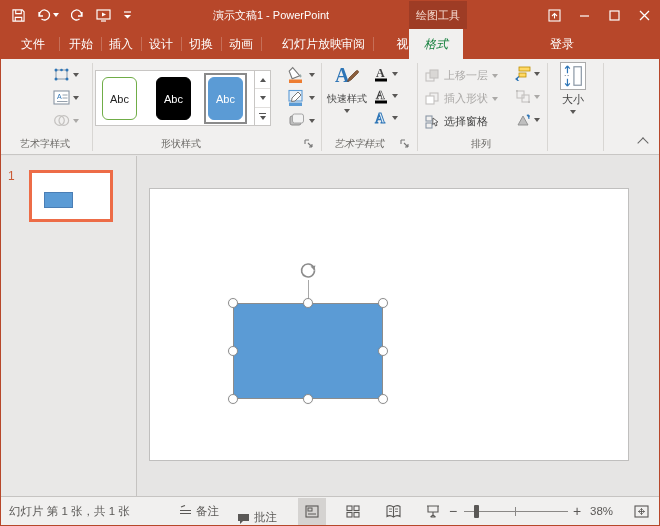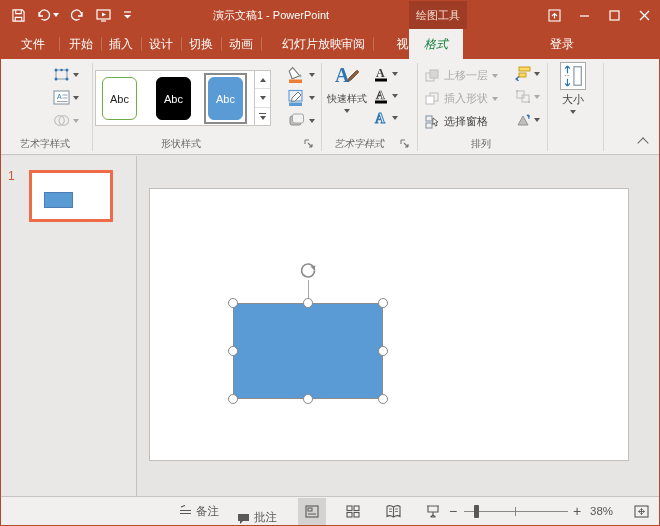--- a/index.html
+++ b/index.html
@@ -383,20 +383,21 @@
         <div class="handle" style="left:-5px;top:43px;"></div>
         <div class="handle" style="right:-5px;top:43px;"></div>
         <div class="handle" style="left:-5px;bottom:-5px;"></div>
         <div class="handle" style="left:70px;bottom:-5px;"></div>
         <div class="handle" style="right:-5px;bottom:-5px;"></div>
       </div>
     </div>
   </div>
 
   <div class="statusbar">
+    <div class="sb-item" style="left:8px;">幻灯片 第 1 张，共 1 张</div>
 
     <div class="sb-item" style="left:178px;">
       <svg width="13" height="12" viewBox="0 0 13 12">
           <path d="M2 2 l4 -1.5 M1 5.5 h11 M1 8.5 h11" stroke="#5A5856" stroke-width="1.2" fill="none"></path>
         </svg>
       <span>备注</span>
     </div>
     <div class="sb-item" style="left:236px;align-items:flex-end;">
       <svg width="13" height="12" viewBox="0 0 13 12">
           <path d="M1 1 h11 v7 h-6 l-3 3 v-3 h-2 z" fill="#5A5856"></path>

